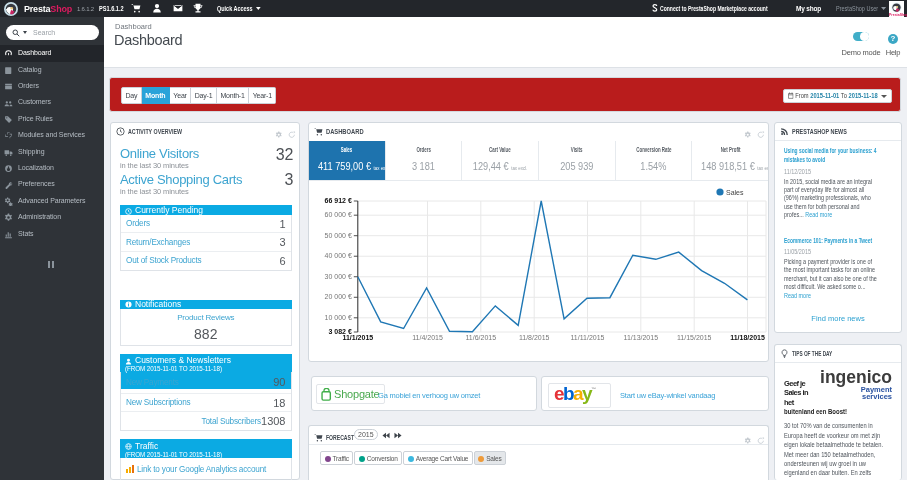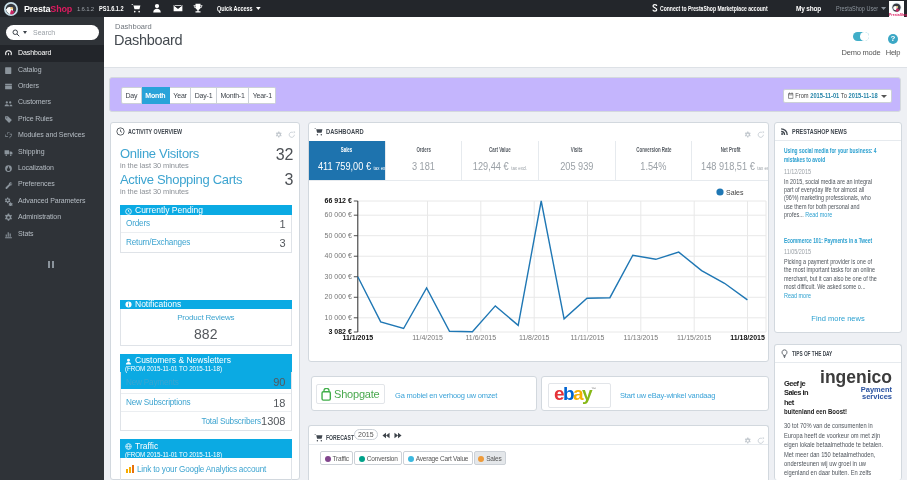--- a/index.html
+++ b/index.html
@@ -101,21 +101,21 @@
 #tips { left:774px; top:344px; width:128px; height:136px; border-bottom:none; overflow:hidden; }
 #tips .phead { border-bottom:1px solid #e6eaee; }
 #tipbody { padding:11px 9px 0 9px; }
 #ingenico { float:right; width:76px; text-align:right; margin-top:-5px; }
 #ingenico .ing { font-size:17.5px; font-weight:bold; color:#3c3c3c; letter-spacing:0; line-height:16px; }
 #ingenico .pay { font-size:7.5px; font-weight:bold; color:#27509f; line-height:7.5px; margin-top:1px; }
 #tipbold { font-size:7.5px; font-weight:bold; color:#222; line-height:9.6px; letter-spacing:-0.55px; width:40px; padding-top:5px; }
 #tipbold2 { font-size:7.5px; font-weight:bold; color:#222; line-height:9px; white-space:nowrap; transform:scaleX(0.8); transform-origin:left center; }
 #tiptext { font-size:7.3px; color:#4e545b; line-height:9.4px; margin-top:5px; white-space:nowrap; transform:scaleX(0.79); transform-origin:left top; }
 
-#toolbar { position:absolute; left:109px; top:77px; width:792px; height:35px; background:#c4b5fd; border:1px solid #d4d9de; border-radius:3px; z-index:5; }
+#toolbar { position:absolute; left:109px; top:77px; width:792px; height:35px; background:#b91c1c; border:1px solid #d4d9de; border-radius:3px; z-index:5; }
 #btngroup { position:absolute; left:11px; top:9px; display:flex; }
 .tbtn { border:1px solid #ccd1d7; border-left:none; background:#fff; font-size:7px; color:#3e444b; padding:4px 3.5px 3px 3.5px; line-height:8px; letter-spacing:-0.2px; }
 .tbtn:first-child { border-left:1px solid #ccd1d7; border-radius:2px 0 0 2px; }
 .tbtn:last-child { border-radius:0 2px 2px 0; }
 .tbtn.on { background:#29a3d9; border-color:#29a3d9; color:#fff; font-weight:bold; }
 #datebox { position:absolute; left:673px; top:11px; width:109px; height:14px; border:1px solid #ccd1d7; border-radius:2px; background:#fff; font-size:7.2px; color:#444; line-height:12px; padding-left:4px; white-space:nowrap; }
 #datebox b { color:#2584a8; }
 #datebox .dbin { display:inline-block; transform:scaleX(0.8); transform-origin:left center; }
 #datebox:after { content:""; position:absolute; right:4px; top:5px; border-left:3px solid transparent; border-right:3px solid transparent; border-top:3.5px solid #555; }
 </style>
@@ -266,20 +266,24 @@
         </svg>Currently Pending</span>
     </div>
   <div class="dtable" style="top:92px;">
     <div class="drow">
         <span class="lab">Orders</span>
         <span class="val">1</span>
       </div>
     <div class="drow">
         <span class="lab">Return/Exchanges</span>
         <span class="val">3</span>
+      </div>
+    <div class="drow">
+        <span class="lab">Out of Stock Products</span>
+        <span class="val">6</span>
       </div>
   </div>
   <div class="bluebar" style="top:176.5px; height:9.5px;">
       <span class="t1" style="line-height:9.5px;"><svg width="7" height="7" viewBox="0 0 16 16">
           <circle cx="8" cy="8" r="7" fill="#fff"></circle>
           <rect x="7" y="6.5" width="2" height="6" fill="#0baae3"></rect>
           <rect x="7" y="3.5" width="2" height="2" fill="#0baae3"></rect>
         </svg>Notifications</span>
     </div>
   <div class="dtable" style="top:186px; display:flex; height:37px;">
@@ -426,21 +430,21 @@
 </div>
 
 <div id="shopgate" class="panel">
   <div class="logobox" style="left:4px; top:6.5px; width:69px; height:20px;">
     <svg style="position:absolute;left:3px;top:3px" width="13" height="14" viewBox="0 0 20 22">
         <path fill="none" stroke="#3fae49" stroke-width="2" d="M6 6V4.5a4 4 0 0 1 8 0V6"></path>
         <rect x="3" y="6" width="13" height="13" rx="2" fill="none" stroke="#3fae49" stroke-width="2.2"></rect>
       </svg>
     <span style="position:absolute;left:17px;top:3.5px;font-size:11px;color:#4aa94f;letter-spacing:-0.2px;">Shopgate</span>
   </div>
-  <span class="cardlink" style="left:83px; top:14px;">Ga mobiel en verhoog uw omzet</span>
+  <span class="cardlink" style="left:66px; top:14px;">Ga mobiel en verhoog uw omzet</span>
 </div>
 
 <div id="ebaycard" class="panel">
   <div class="logobox" style="left:6px; top:6px; width:63px; height:25px;">
     <span style="position:absolute;left:5px;top:-1px;font-size:19px;font-weight:bold;letter-spacing:-1.6px;"><span style="color:#e53238">e</span><span style="color:#0064d2">b</span><span style="color:#f5af02">a</span><span style="color:#86b817">y</span><span style="font-size:5px;color:#999;vertical-align:9px;letter-spacing:0;">™</span></span>
   </div>
   <span class="cardlink" style="left:78px; top:14px;">Start uw eBay-winkel vandaag</span>
 </div>
 
 <div id="forecast" class="panel">

